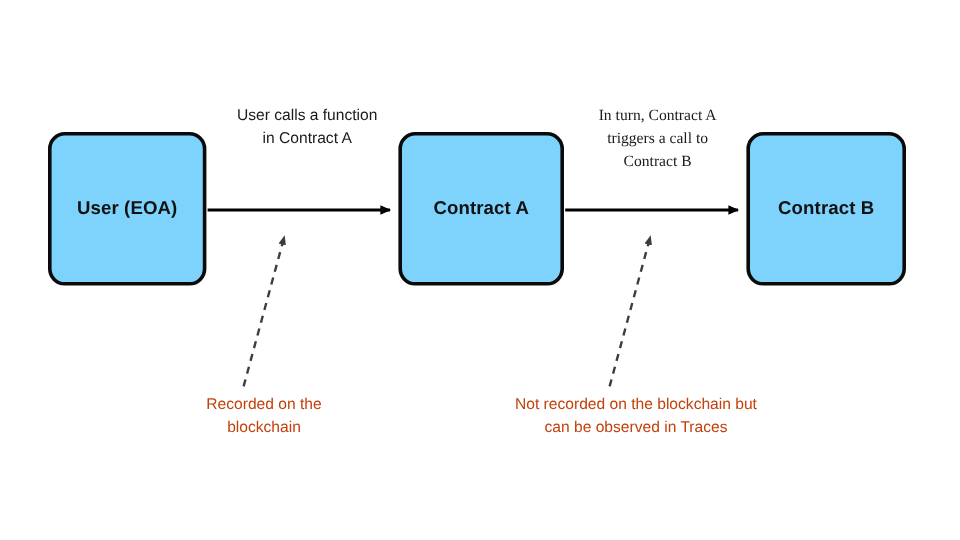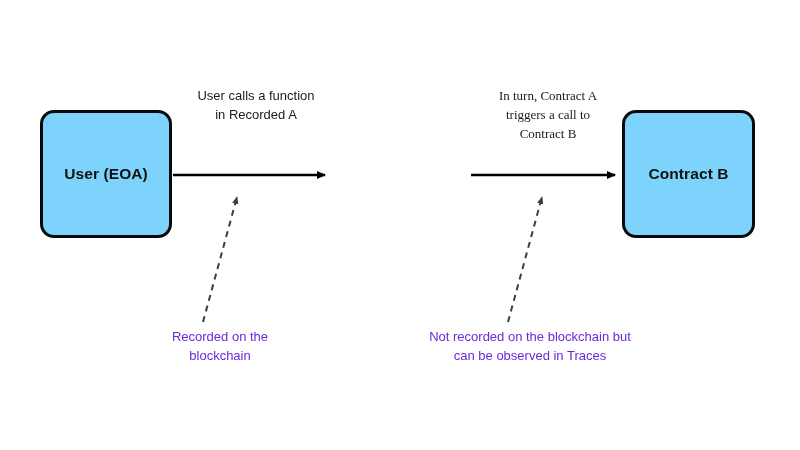--- a/index.html
+++ b/index.html
@@ -56,21 +56,21 @@
     text-align: center;
     white-space: pre-line;
   }
   #edge-label-1 { left: 178px; top: 86px;  width: 156px; }
   #edge-label-2 { left: 468px; top: 86px;  width: 160px; font-family: Liberation Serif, serif; }
 
   .note {
     position: absolute;
     font-size: 13px;
     line-height: 19px;
-    color: #6d28d9;
+    color: #c2410c;
     text-align: center;
     white-space: pre-line;
   }
   #note-left  { left: 128px; top: 327px; width: 184px; }
   #note-right { left: 404px; top: 327px; width: 252px; }
 </style>
 </head>
 <body>
 
 <div id="canvas">
@@ -91,27 +91,30 @@
 
     <line x1="203" y1="322" x2="237" y2="197" stroke="#3d3d3d" stroke-width="2" stroke-dasharray="6 5" marker-end="url(#arrowDashed)"></line>
 
     <line x1="508" y1="322" x2="542" y2="197" stroke="#3d3d3d" stroke-width="2" stroke-dasharray="6 5" marker-end="url(#arrowDashed)"></line>
   </svg>
 
   <div class="node" id="node-user">
     <span class="node-label">User (EOA)</span>
   </div>
 
+  <div class="node" id="node-ca">
+    <span class="node-label">Contract A</span>
+  </div>
 
   <div class="node" id="node-cb">
     <span class="node-label">Contract B</span>
   </div>
 
   <div class="edge-label" id="edge-label-1">User calls a function
-in Recorded A</div>
+in Contract A</div>
 
   <div class="edge-label" id="edge-label-2">In turn, Contract A
 triggers a call to
 Contract B</div>
 
   <div class="note" id="note-left">Recorded on the
 blockchain</div>
 
   <div class="note" id="note-right">Not recorded on the blockchain but
 can be observed in Traces</div>

